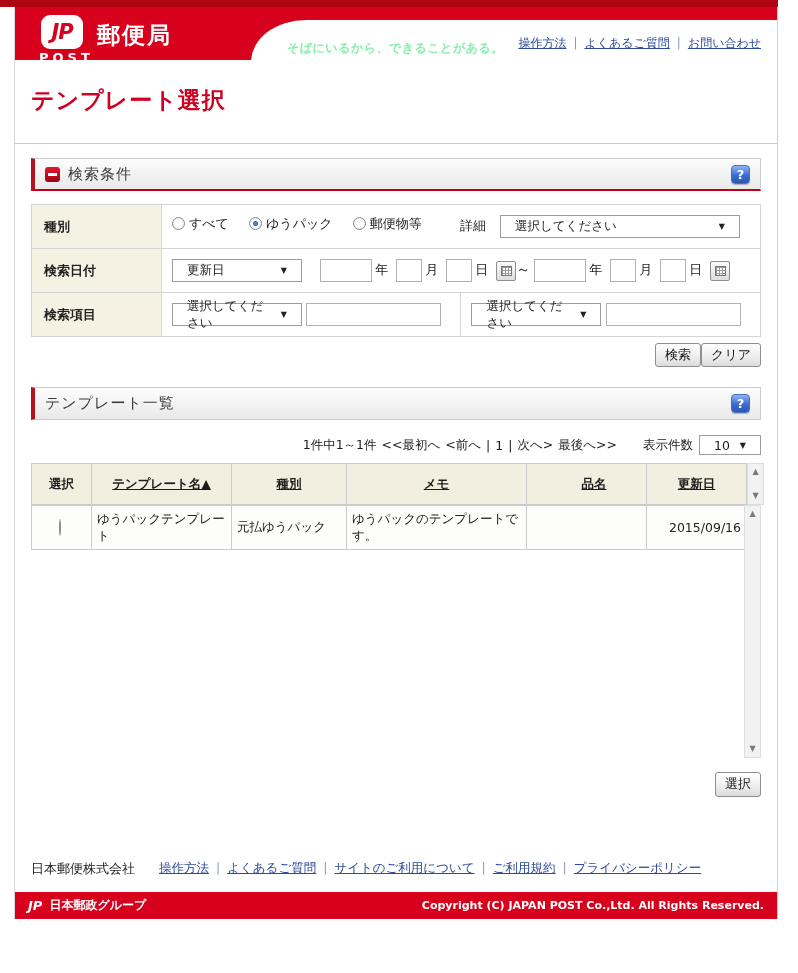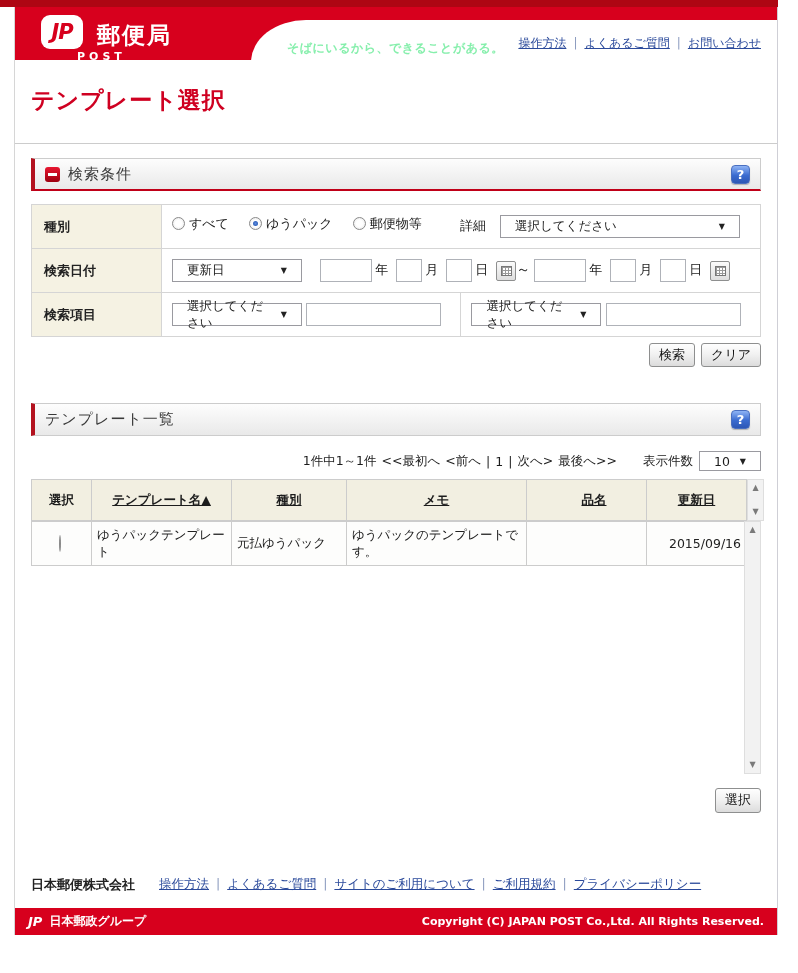--- a/index.html
+++ b/index.html
@@ -18,21 +18,21 @@
   .hdr { position: relative; height: 53px; background: #d7001d; overflow: hidden; }
   .hdr-white {
     position: absolute; top: 13px; left: 236px; right: -2px; bottom: -2px;
     background: #fff; border-top-left-radius: 55px 42px;
   }
   .logo-box {
     position: absolute; left: 26px; top: 8px; width: 42px; height: 34px;
     background: #fff; border-radius: 9px; display: flex; align-items: center; justify-content: center;
   }
   .logo-jp { color: #d7001d; font-weight: bold; font-style: italic; font-size: 21px; letter-spacing: -1px; }
-  .logo-post { position: absolute; left: 24px; top: 43px; color: #fff; font-size: 11px; font-weight: bold; letter-spacing: 4px; margin-left: 38px; }
+  .logo-post { position: absolute; left: 24px; top: 43px; color: #fff; font-size: 13px; font-weight: bold; letter-spacing: 4px; }
   .logo-brand { position: absolute; left: 82px; top: 13px; color: #fff; font-size: 23px; font-weight: bold; letter-spacing: 2px; }
   .hdr-links { position: absolute; top: 28px; right: 16px; font-size: 12px; white-space: nowrap; }
   .hdr-links a, .ftr-links a { color: #2b4a9b; text-decoration: underline; cursor: pointer; }
   .lnk-sep { color: #8b9bbf; margin: 0 7px; }
   .tagline { position: absolute; left: 272px; top: 33px; font-size: 12px; font-weight: bold; color: #86efac; letter-spacing: 0.5px; }
   
   .title-blk { padding: 25px 16px 27px; border-bottom: 1px solid #ccc; }
   .page-title { color: #cf0021; font-size: 23px; font-weight: bold; letter-spacing: 1px; }
   
   .btn {
@@ -95,22 +95,22 @@
     display: inline-flex; align-items: center; justify-content: center;
     width: 20px; height: 20px; border: 1px solid #8e8f8f; border-radius: 2px;
     background: linear-gradient(#fbfbfb, #dedede); cursor: pointer; vertical-align: middle;
   }
   .cal-grid {
     width: 11px; height: 10px; background-color: #fff; border: 1px solid #777;
     background-image: linear-gradient(#999 1px, transparent 1px), linear-gradient(90deg, #999 1px, transparent 1px);
     background-size: 3px 3px;
   }
   .tilde { margin: 0 4px 0 0; font-size: 14px; }
-  .actions { margin-top: 6px; display: flex; justify-content: flex-end; gap: 6px; }
-  .sec-bar.second { margin-top: 36px; }
+  .actions { margin-top: 6px; display: flex; justify-content: flex-end; }
+  .sec-bar.second { margin-top: 20px; }
   
   .pag-row { margin-top: 15px; display: flex; align-items: center; justify-content: flex-end; font-size: 12.5px; color: #1c1c1c; }
   .pag-piece { margin-left: 5px; white-space: nowrap; }
   .pag-nav { cursor: pointer; }
   .pp-lbl { margin-left: 26px; margin-right: 6px; }
   
   .list-wrap { margin-top: 8px; }
   .lh-row, .lb-row { display: flex; align-items: stretch; }
   .grid-tbl { border-collapse: collapse; width: 715px; table-layout: fixed; }
   .grid-tbl th, .grid-tbl td { border: 1px solid #ccc; font-size: 12.5px; }
@@ -124,21 +124,21 @@
   .sbar {
     width: 17px; background: #f2f2f2; border: 1px solid #dedede;
     display: flex; flex-direction: column; justify-content: space-between; align-items: center;
     flex: 0 0 auto; cursor: default;
   }
   .sbar.mini { height: 42px; } .sbar.long { height: 253px; }
   .s-arr { font-size: 8px; color: #7a7a7a; padding: 4px 0; cursor: pointer; line-height: 1; }
   .select-row { margin-top: 14px; display: flex; justify-content: flex-end; }
   
   .ftr { margin-top: 47px; padding: 16px 16px 14px; display: flex; align-items: center; }
-  .ftr-company { font-weight: bold; font-size: 13px; margin-right: 24px; }
+  .ftr-company { font-weight: normal; font-size: 13px; margin-right: 24px; }
   .ftr-links { font-size: 12.5px; white-space: nowrap; }
   .ftr-bar {
     height: 27px; background: #d7001d; display: flex; align-items: center; padding: 0 13px; color: #fff;
   }
   .ftr-jp { font-weight: bold; font-style: italic; font-size: 13px; margin-right: 7px; }
   .ftr-brand { font-size: 12px; font-weight: bold; }
   .ftr-copy { margin-left: auto; font-size: 11px; font-weight: bold; }
 </style>
 </head>
 <body>

